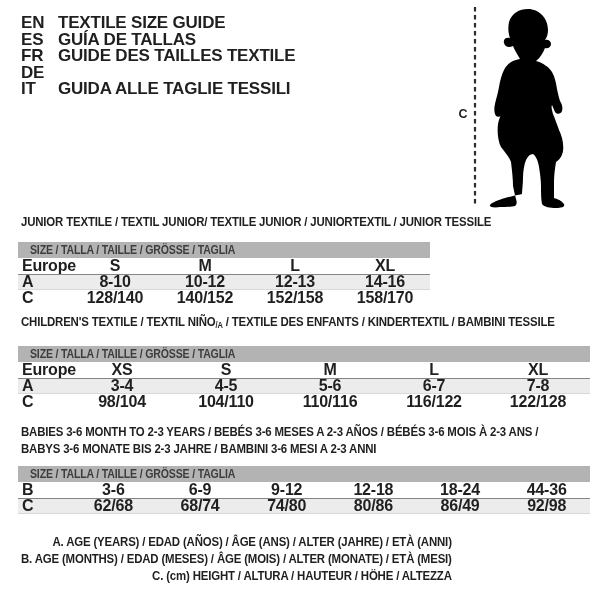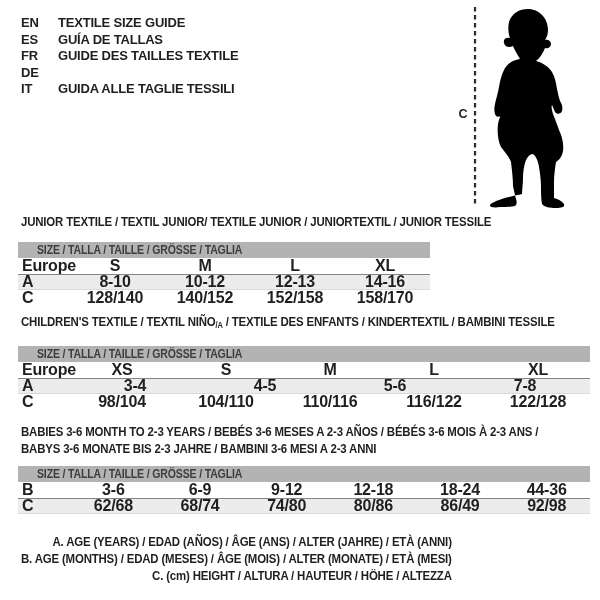--- a/index.html
+++ b/index.html
@@ -1,40 +1,40 @@
 <!DOCTYPE html>
 <html style="--ink: #1f1f1f; --bar-bg: #b3b3b3; --bar-ink: #3d3d3d; --row-shaded: #ececec; --border-dark: #858585;"><head>
 <meta charset="utf-8">
 <style>
   html,body{margin:0;padding:0;}
   body{width:600px;height:600px;background:#fff;font-family:"Liberation Sans",sans-serif;color:var(--ink,#1f1f1f);}
   .page{position:relative;width:600px;height:600px;overflow:hidden;background:#fff;}
 
   
-  .lang-block{position:absolute;top:15px;left:21px;font-size:13px;font-weight:bold;line-height:16.5px;letter-spacing:-0.2px;}
+  .lang-block{position:absolute;top:15px;left:21px;font-size:17px;font-weight:bold;line-height:16.5px;letter-spacing:-0.2px;}
   .lang-row{display:flex;}
   .lang-code{width:37px;flex:none;}
 
   
   .figure{position:absolute;left:450px;top:4px;width:135px;height:210px;}
   .c-label{position:absolute;left:456px;top:107px;width:14px;text-align:center;font-size:12.5px;font-weight:bold;}
 
   
   .title{position:absolute;left:21px;font-size:13px;font-weight:bold;white-space:nowrap;transform:scaleX(0.88);transform-origin:left top;letter-spacing:-0.2px;}
   .t1{top:214px;}
   .t2{top:314px;}
   .t3{top:423px;line-height:17px;}
   .subsc{font-size:8.5px;vertical-align:-2px;font-weight:bold;}
 
   
   .tbl{position:absolute;left:18px;}
   .t1pos{top:242px;width:412px;}
   .t2pos{top:346px;width:572px;}
   .t3pos{top:466px;width:572px;}
-  .size-bar{height:16px;background:var(--bar-bg,#b3b3b3);color:var(--bar-ink,#3d3d3d);font-size:12px;font-weight:bold;display:flex;align-items:center;padding-left:19px;box-sizing:border-box;}
+  .size-bar{height:16px;background:var(--bar-bg,#b3b3b3);color:var(--bar-ink,#3d3d3d);font-size:12px;font-weight:bold;display:flex;align-items:center;padding-left:12px;box-sizing:border-box;}
   .size-bar span{transform:scaleX(0.88);transform-origin:left center;white-space:nowrap;letter-spacing:-0.2px;}
   .trow{display:flex;height:16px;align-items:center;font-size:16px;font-weight:bold;box-sizing:border-box;letter-spacing:-0.2px;}
   .trow.shaded{background:var(--row-shaded,#ececec);border-top:1px solid var(--border-dark,#858585);border-bottom:1px solid #d9d9d9;}
   .tlabel{width:52px;flex:none;padding-left:4px;box-sizing:border-box;}
   .tcell{flex:1;text-align:center;}
 
   
   .notes{position:absolute;left:21px;top:533px;font-size:13px;font-weight:bold;line-height:17.2px;text-align:right;}
   .note-line{white-space:nowrap;transform:scaleX(0.88);transform-origin:left top;letter-spacing:-0.2px;}
 </style>
@@ -132,20 +132,21 @@
         <span class="tcell">S</span>
         <span class="tcell">M</span>
         <span class="tcell">L</span>
         <span class="tcell">XL</span>
       </div>
       <div class="trow shaded">
         <span class="tlabel">A</span>
         <span class="tcell">3-4</span>
         <span class="tcell">4-5</span>
         <span class="tcell">5-6</span>
+        <span class="tcell">6-7</span>
         <span class="tcell">7-8</span>
       </div>
       <div class="trow">
         <span class="tlabel">C</span>
         <span class="tcell">98/104</span>
         <span class="tcell">104/110</span>
         <span class="tcell">110/116</span>
         <span class="tcell">116/122</span>
         <span class="tcell">122/128</span>
       </div>

